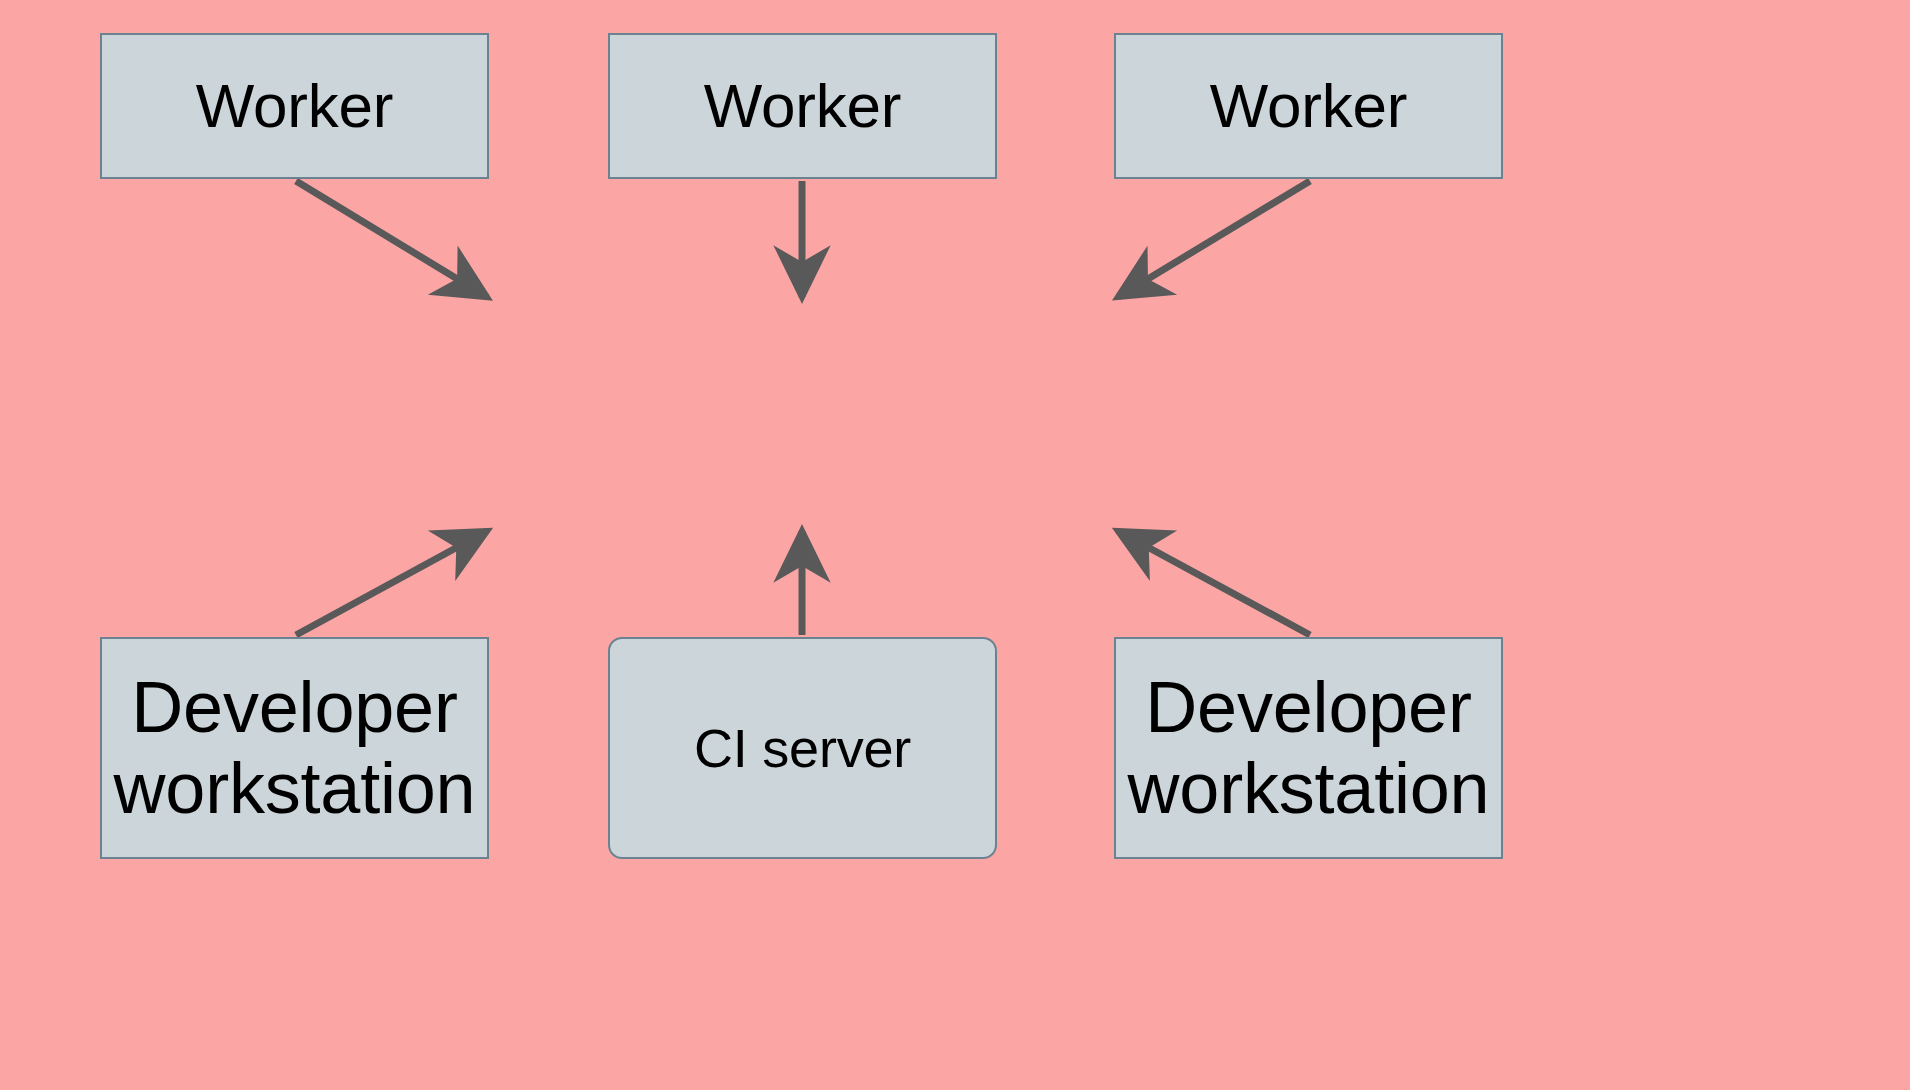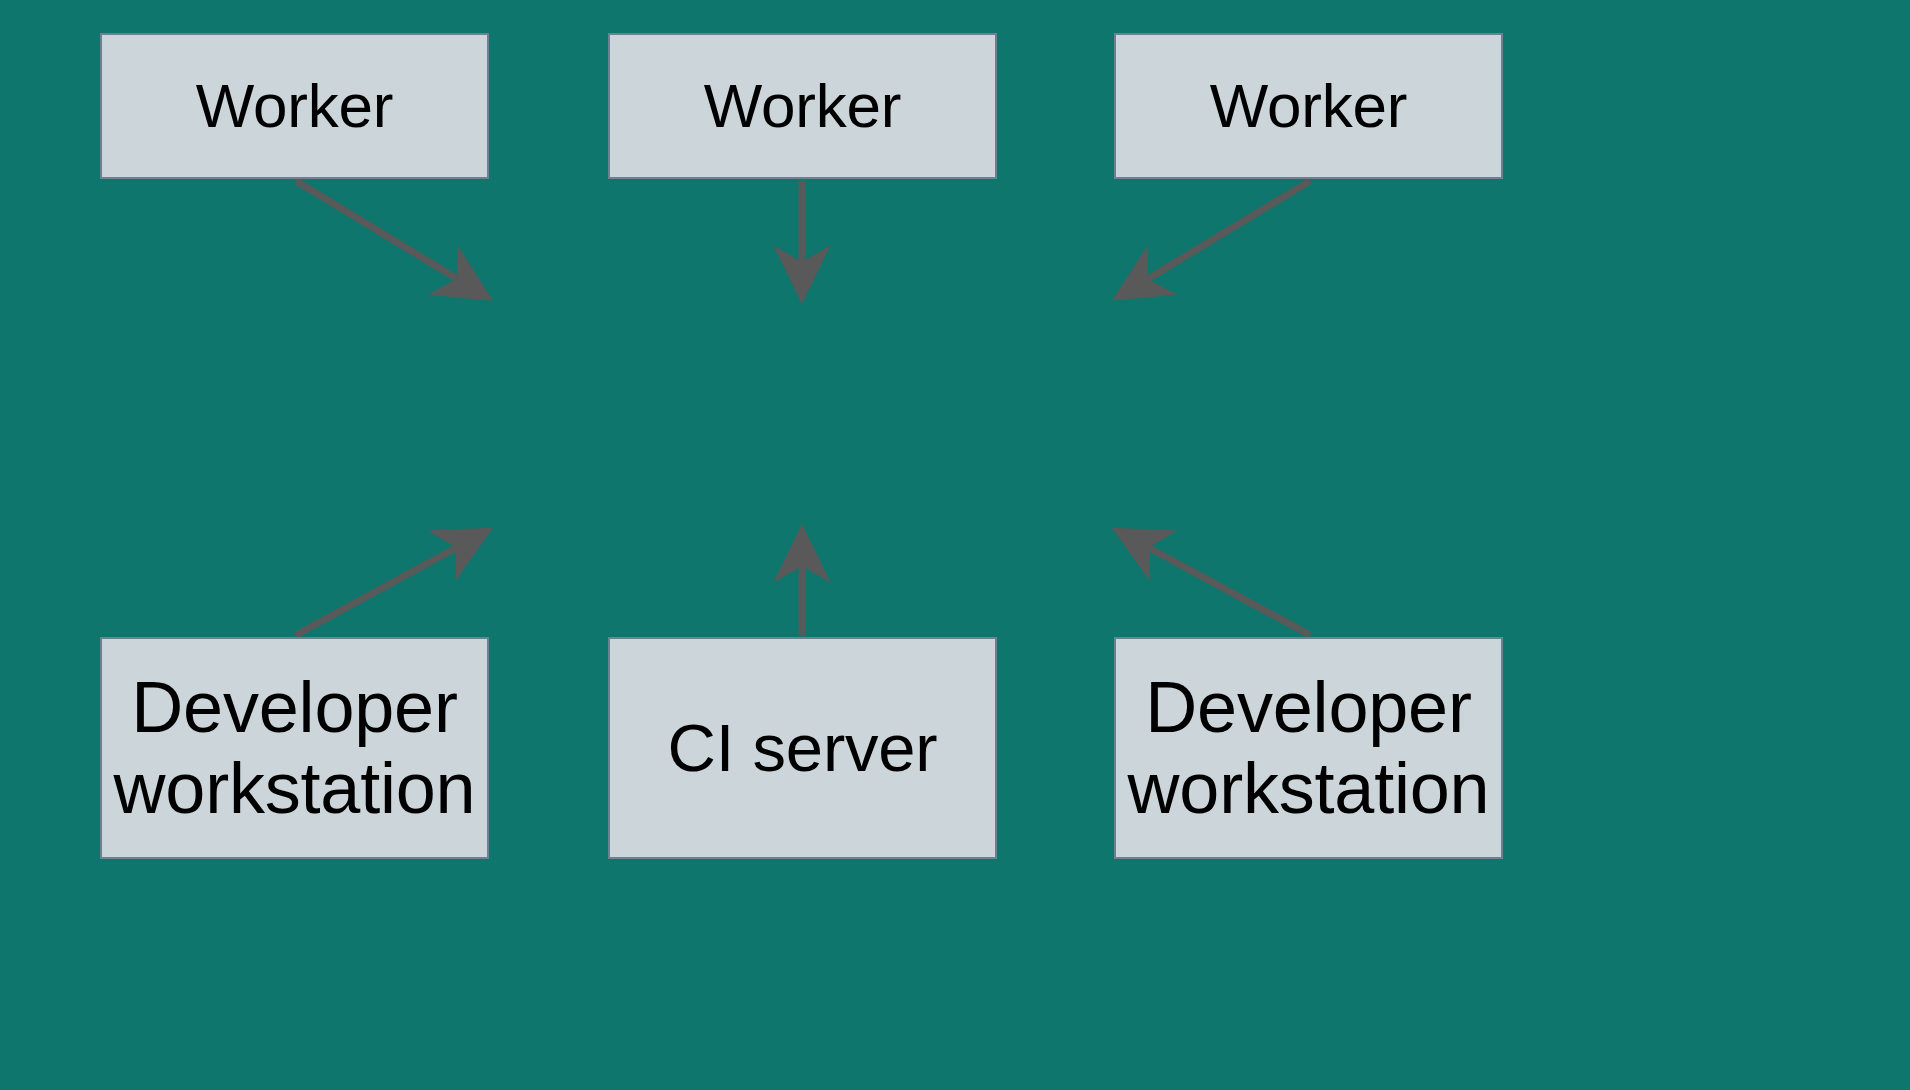--- a/index.html
+++ b/index.html
@@ -8,21 +8,21 @@
     padding: 0;
     background: #ffffff;
   }
   body {
     font-family: "Liberation Sans", sans-serif;
   }
   #stage {
     position: relative;
     width: 1910px;
     height: 1090px;
-    background: #0f766e;
+    background: #fca5a5;
     overflow: hidden;
   }
   #edges {
     position: absolute;
     left: 0;
     top: 0;
     width: 1910px;
     height: 1090px;
     pointer-events: none;
   }
@@ -41,21 +41,21 @@
     font-weight: 400;
     letter-spacing: -0.2px;
   }
   .node-label {
     display: block;
     width: 100%;
     white-space: pre-line;
   }
   .n-worker      { font-size: 62px; }
   .n-master      { font-size: 62px; }
-  .n-ci          { font-size: 67px; }
+  .n-ci          { font-size: 54px; border-radius: 14px; }
   .n-dev         { font-size: 72px; align-items: center; }
 
   
   #node-worker-1 { left: 100px;  top: 33px;  width: 389px; height: 146px; }
   #node-worker-2 { left: 608px;  top: 33px;  width: 389px; height: 146px; }
   #node-worker-3 { left: 1114px; top: 33px;  width: 389px; height: 146px; }
 
   
   #node-build-master { left: 487px; top: 300px; width: 628px; height: 228px; }
 

